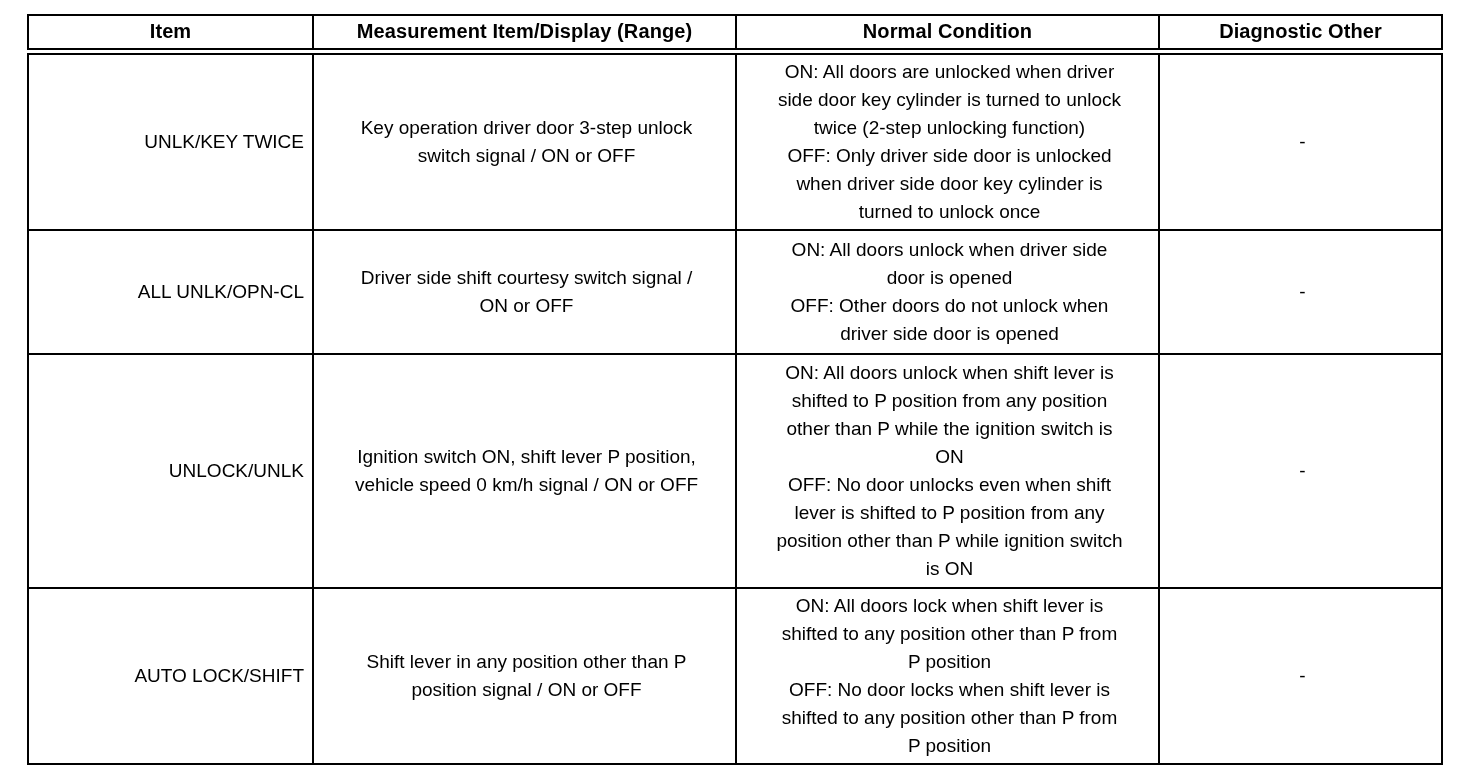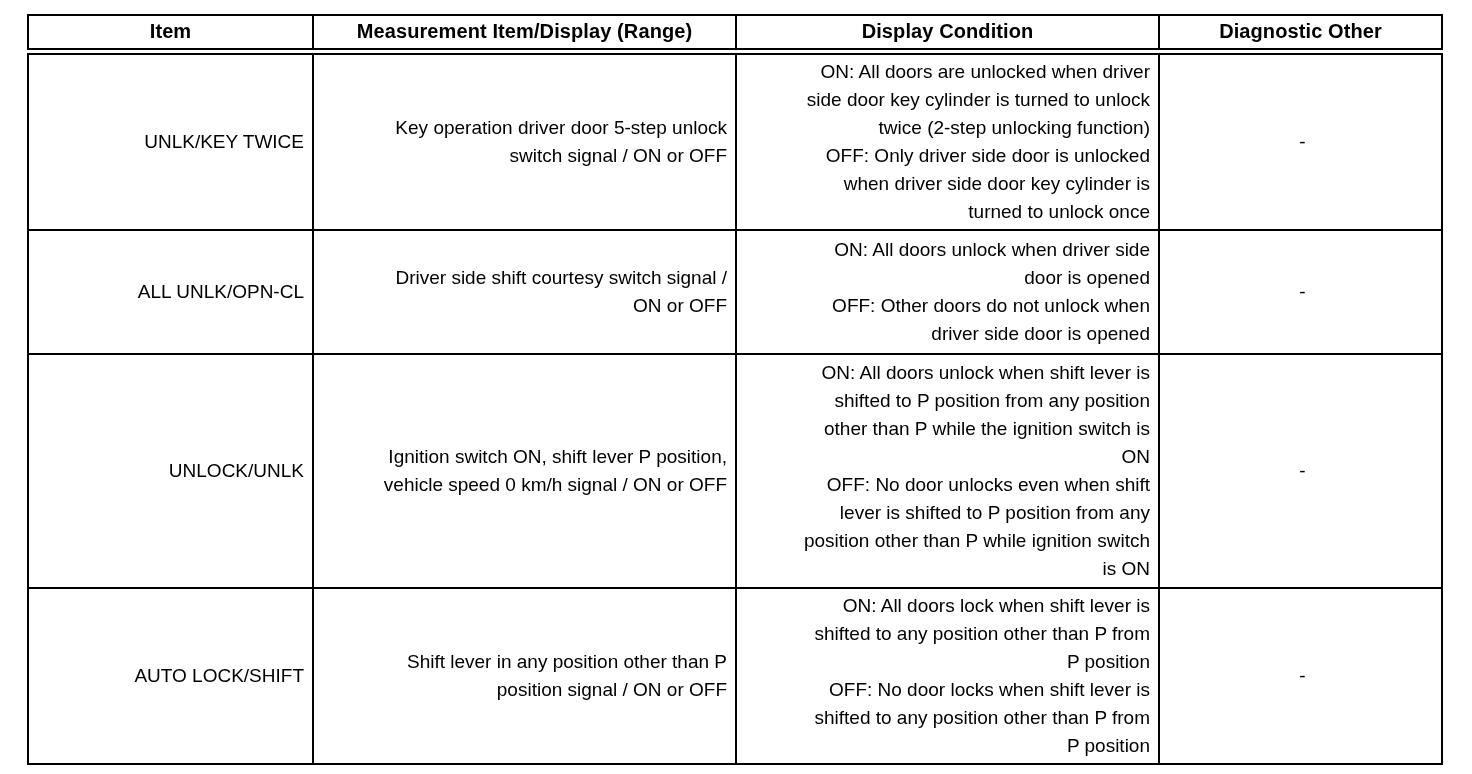--- a/index.html
+++ b/index.html
@@ -45,21 +45,21 @@
     font-size: 19px;
     line-height: 28px;
     vertical-align: middle;
     padding: 3px 8px 3px 12px;
   }
   td.c-item {
     text-align: right;
     padding: 3px 4px;
   }
   td.c-text {
-    text-align: right;
+    text-align: center;
     white-space: pre-line;
   }
   td.c-note {
     text-align: center;
     padding: 3px 4px;
   }
   tbody tr:nth-child(1) { height: 174px; }
   tbody tr:nth-child(2) { height: 124px; }
   tbody tr:nth-child(3) { height: 234px; }
   tbody tr:nth-child(4) { height: 175px; }
@@ -72,28 +72,28 @@
     <colgroup>
       <col style="width:285px">
       <col style="width:423px">
       <col style="width:423px">
       <col style="width:283px">
     </colgroup>
     <thead>
       <tr>
         <th>Item</th>
         <th>Measurement Item/Display (Range)</th>
-        <th>Display Condition</th>
+        <th>Normal Condition</th>
         <th>Diagnostic Other</th>
       </tr>
     </thead>
     <tbody>
       <tr>
         <td class="c-item">UNLK/KEY TWICE</td>
-        <td class="c-text">Key operation driver door 5-step unlock
+        <td class="c-text">Key operation driver door 3-step unlock
 switch signal / ON or OFF</td>
         <td class="c-text">ON: All doors are unlocked when driver
 side door key cylinder is turned to unlock
 twice (2-step unlocking function)
 OFF: Only driver side door is unlocked
 when driver side door key cylinder is
 turned to unlock once</td>
         <td class="c-note">-</td>
       </tr>
       <tr>

